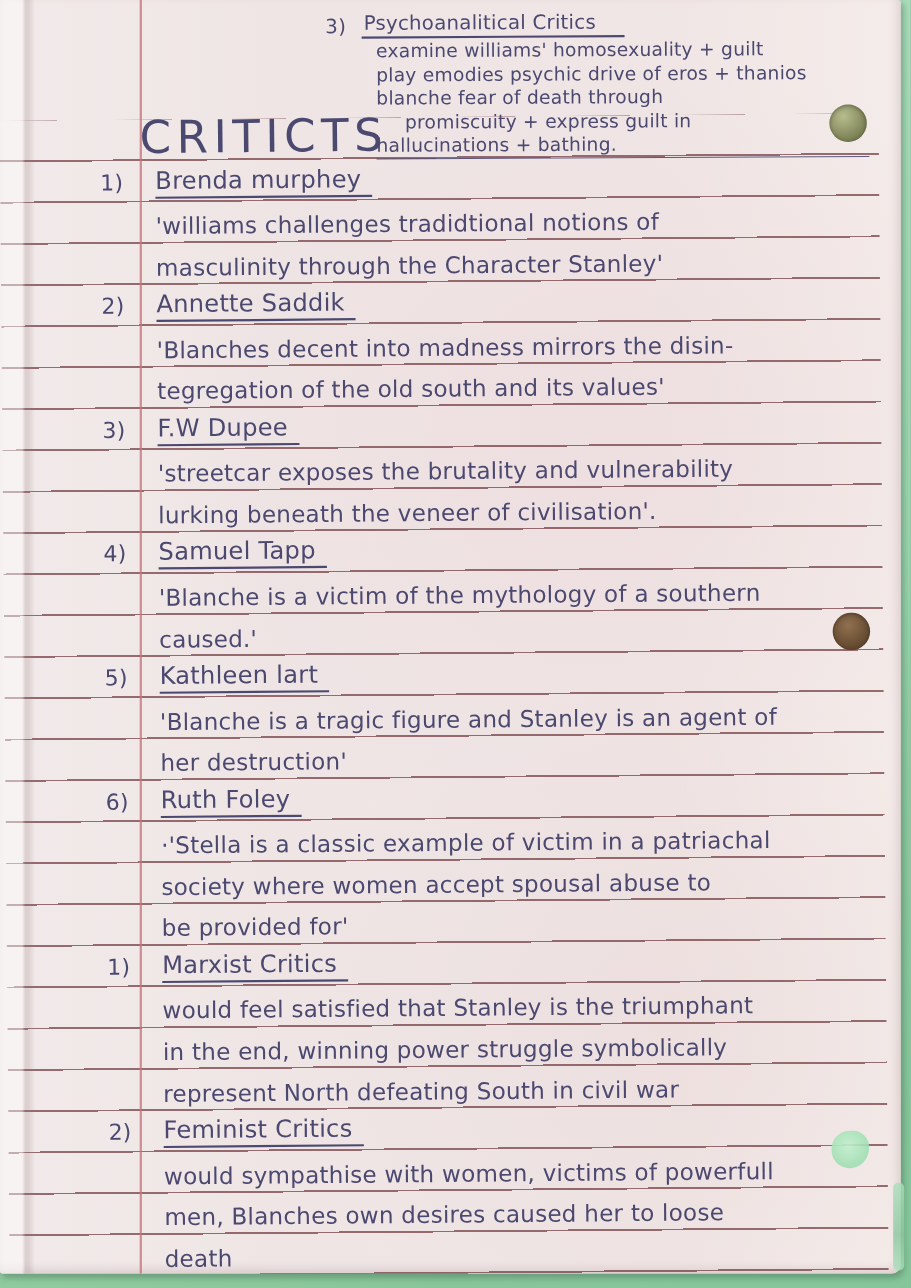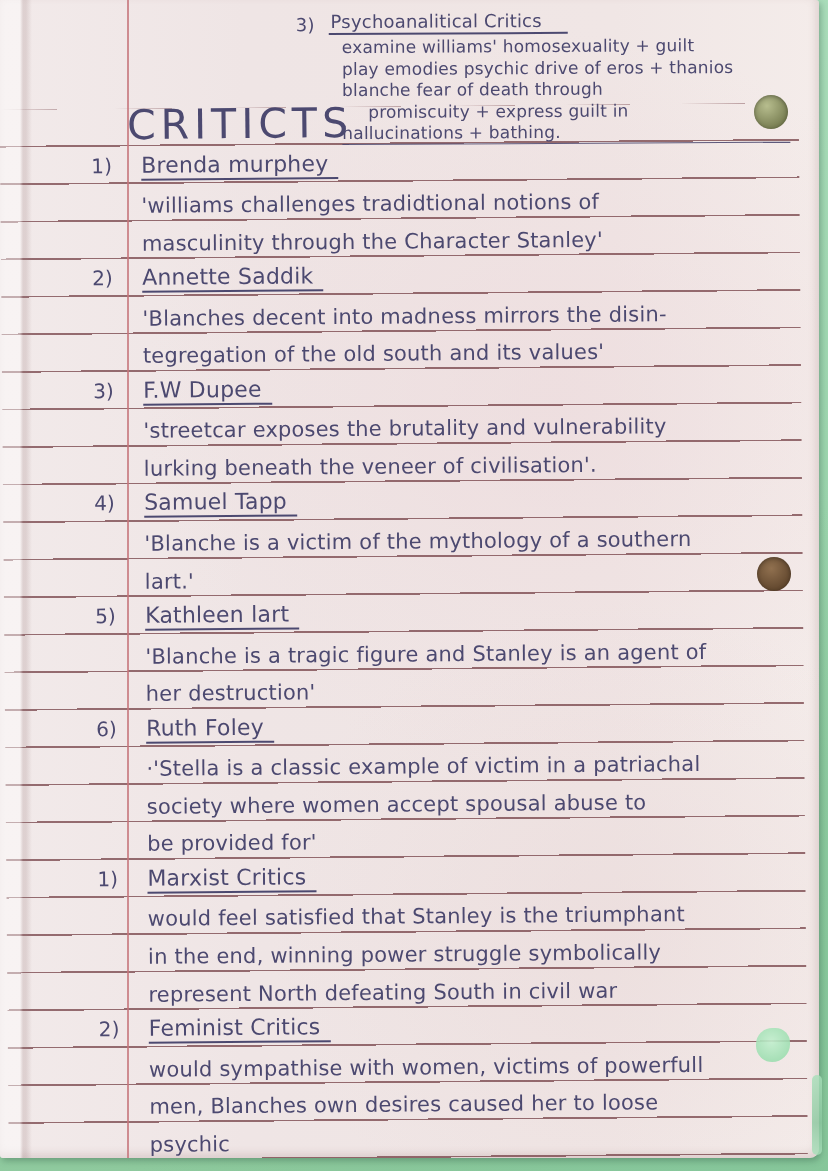--- a/index.html
+++ b/index.html
@@ -131,21 +131,21 @@
         </div>
 
       <div class="line">
         <span class="num">4)</span>
         <span class="name">Samuel Tapp</span>
       </div>
       <div class="line">
           <span>'Blanche is a victim of the mythology of a southern</span>
         </div>
       <div class="line">
-          <span>lart.'</span>
+          <span>caused.'</span>
         </div>
 
       <div class="line">
         <span class="num">5)</span>
         <span class="name">Kathleen lart</span>
       </div>
       <div class="line">
           <span>'Blanche is a tragic figure and Stanley is an agent of</span>
         </div>
       <div class="line">
@@ -184,21 +184,21 @@
         <span class="num">2)</span>
         <span class="name">Feminist Critics</span>
       </div>
       <div class="line">
           <span>would sympathise with women, victims of powerfull</span>
         </div>
       <div class="line">
           <span>men, Blanches own desires caused her to loose</span>
         </div>
       <div class="line">
-          <span>psychic</span>
+          <span>death</span>
         </div>
 
     </div>
 
     <div class="hole h1"></div>
     <div class="hole h2"></div>
     <div class="smudge"></div>
   </div>
   <div class="edge-speckle"></div>
 </div>

